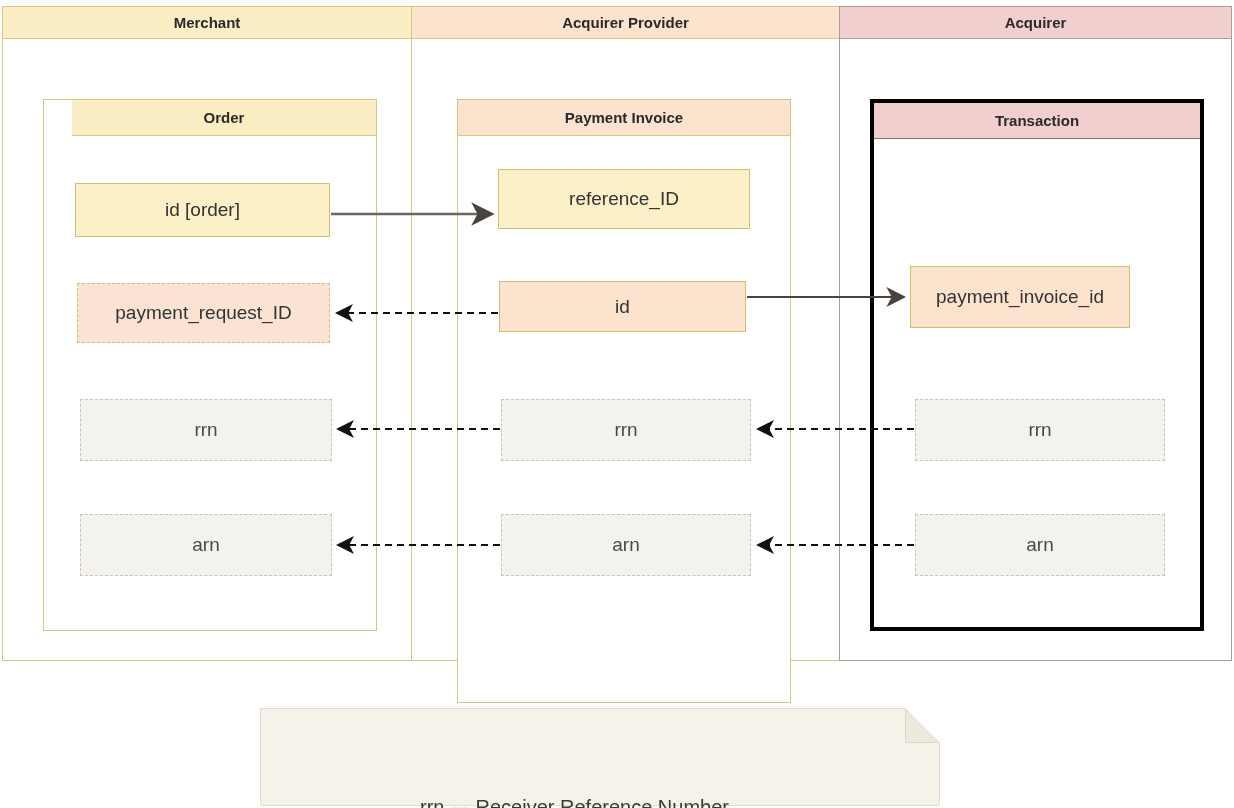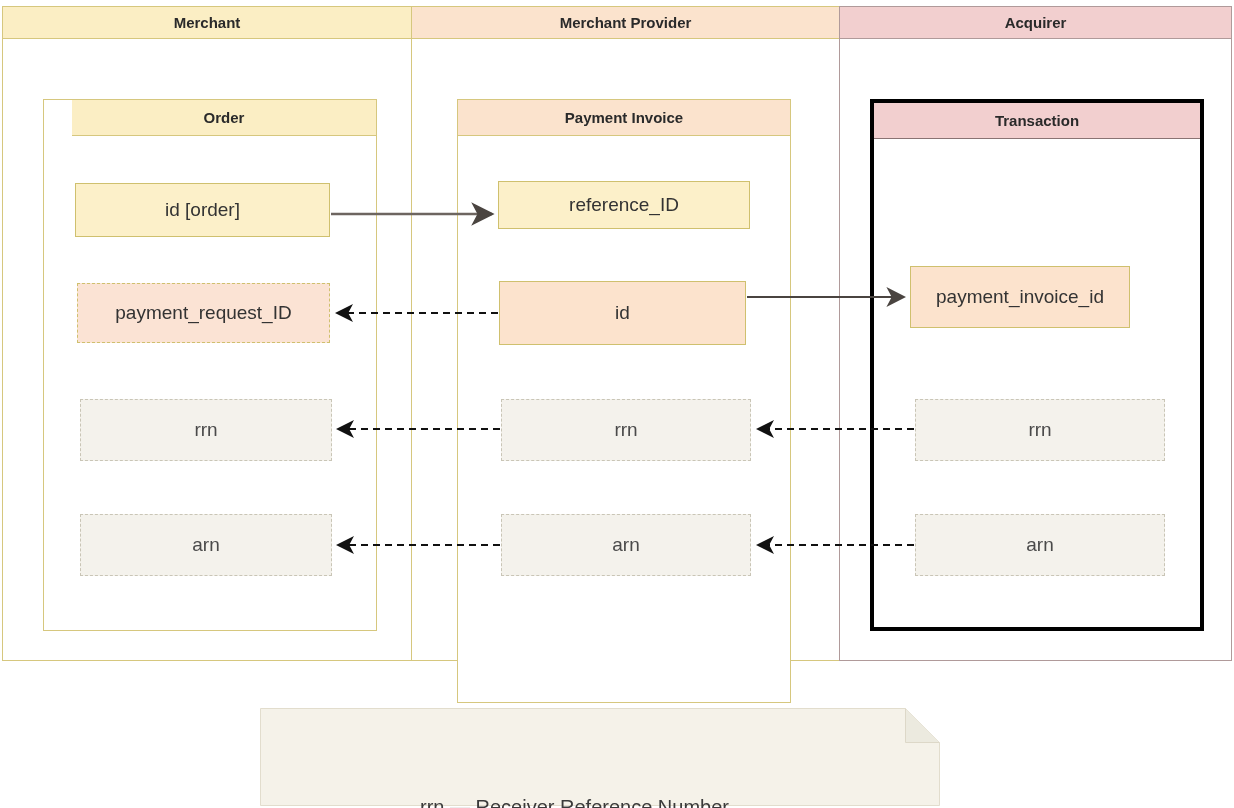--- a/index.html
+++ b/index.html
@@ -124,22 +124,22 @@
     color: #4a4a4a;
   }
 
   
   .fld-id-order          { left: 75px;  top: 183px; width: 255px; height: 54px; }
   .fld-payment-request   { left: 77px;  top: 283px; width: 253px; height: 60px; }
   .fld-m-rrn             { left: 80px;  top: 399px; width: 252px; height: 62px; }
   .fld-m-arn             { left: 80px;  top: 514px; width: 252px; height: 62px; }
 
   
-  .fld-reference-id      { left: 498px; top: 181px; width: 252px; height: 48px; }
-  .fld-pp-id             { left: 499px; top: 281px; width: 247px; height: 64px; text-align: right; }
+  .fld-reference-id      { left: 498px; top: 169px; width: 252px; height: 60px; }
+  .fld-pp-id             { left: 499px; top: 281px; width: 247px; height: 51px; text-align: right; }
   .fld-pp-rrn            { left: 501px; top: 399px; width: 250px; height: 62px; }
   .fld-pp-arn            { left: 501px; top: 514px; width: 250px; height: 62px; }
 
   
   .fld-payment-invoice-id{ left: 910px; top: 266px; width: 220px; height: 62px; }
   .fld-ac-rrn            { left: 915px; top: 399px; width: 250px; height: 62px; }
   .fld-ac-arn            { left: 915px; top: 514px; width: 250px; height: 62px; }
 
   
   #connectors {
@@ -175,21 +175,21 @@
 
 <div id="canvas">
 
   <div class="pool">
 
     <div class="lane lane-merchant">
       <div class="lane-header">Merchant</div>
     </div>
 
     <div class="lane lane-provider">
-      <div class="lane-header">Merchant Provider</div>
+      <div class="lane-header">Acquirer Provider</div>
     </div>
 
     <div class="lane lane-acquirer">
       <div class="lane-header">Acquirer</div>
     </div>
   </div>
 
   <div class="entity entity-order">
     <div class="entity-title">Order</div>
   </div>

